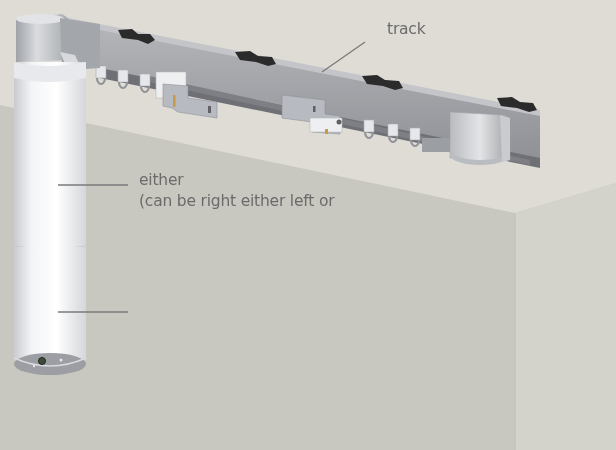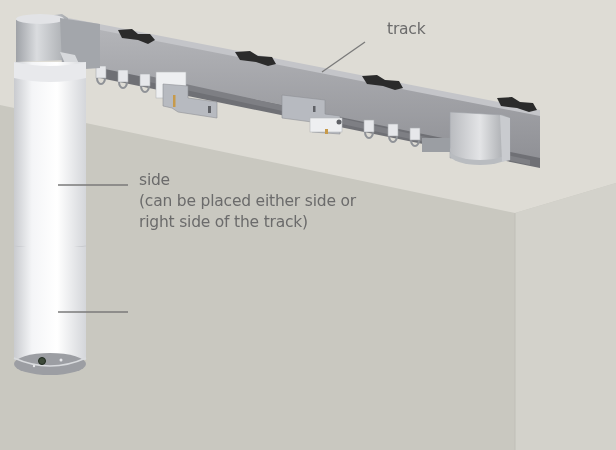--- a/index.html
+++ b/index.html
@@ -133,18 +133,17 @@
     <line x1="322" y1="72" x2="365" y2="42" stroke="#7a7a7a" stroke-width="1.3"></line>
     <line x1="58" y1="185" x2="128" y2="185" stroke="#7a7a7a" stroke-width="1.3"></line>
     <line x1="58" y1="312" x2="128" y2="312" stroke="#7a7a7a" stroke-width="1.3"></line>
   </svg>
 
   <div class="label" id="label-track">
     <div>track</div>
   </div>
 
   <div class="label" id="label-motor">
-    <div>side</div>
-    <div>(can be placed either side or</div>
-    <div>right side of the track)</div>
+    <div>either</div>
+    <div>(can be right either left or</div>
   </div>
 
 </div>
 
 </body></html>

